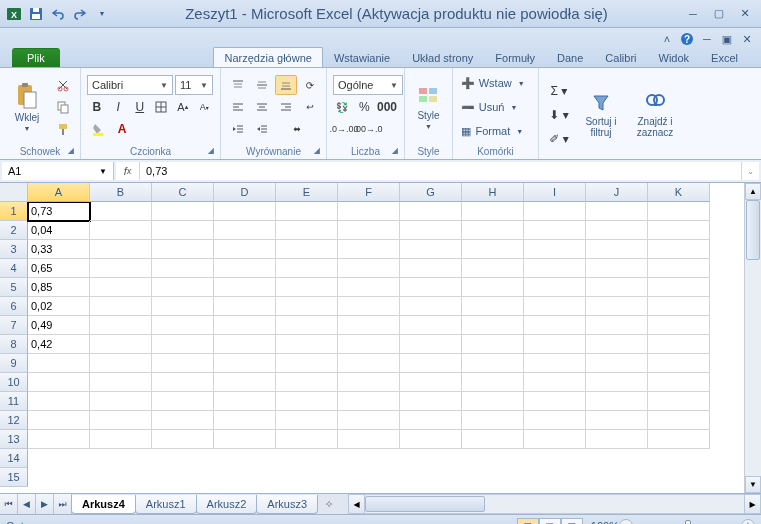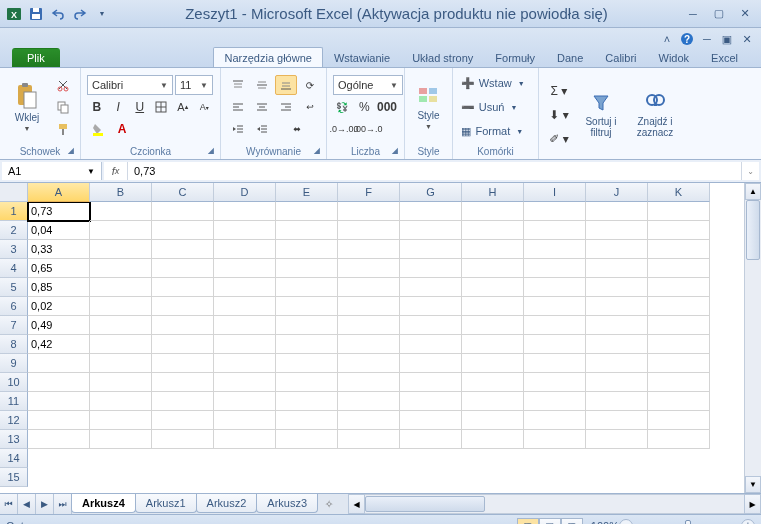--- a/index.html
+++ b/index.html
@@ -31,21 +31,21 @@
 .col { display:flex; flex-direction:column; gap:2px; justify-content:center; }
 .row { display:flex; gap:2px; align-items:center; }
 .smbtn { width:22px; height:20px; display:flex; align-items:center; justify-content:center; border:1px solid transparent; border-radius:2px; font-size:12px; color:#3b3b3b; }
 .smbtn.sel { background:#fce3a3; border-color:#e8b45a; }
 .combo { height:20px; border:1px solid #a6b8d0; background:#fff; display:flex; align-items:center; padding:0 4px; font-size:11px; color:#333; }
 .combo .arr { margin-left:auto; font-size:8px; color:#555; }
 .menuitem { height:20px; display:flex; align-items:center; gap:4px; font-size:11px; color:#3b5a82; padding:0 2px; }
 .menuitem .arr { font-size:7px; margin-left:2px; }
 
 .formulabar { height:23px; border-bottom:1px solid #9fb4d0; display:flex; align-items:stretch; background:#e9eff8; }
-.namebox { width:100px; border-right:1px solid #b7c6da; display:flex; align-items:center; padding:0 6px; background:#fff; margin:2px; font-size:11px; justify-content:flex-start;}
+.namebox { width:112px; border-right:1px solid #b7c6da; display:flex; align-items:center; padding:0 6px; background:#fff; margin:2px; font-size:11px; justify-content:flex-start;}
 .namebox .arr { margin-left:auto; font-size:8px; }
 .fxarea { display:flex; align-items:center; background:#fff; margin:2px 2px 2px 0; flex:1; }
 .fxbtn { width:24px; display:flex; align-items:center; justify-content:center; border-right:1px solid #d0d8e4; font-style:italic; color:#555; height:100%; }
 .fxinput { flex:1; padding:0 6px; font-size:11px; }
 .fbexp { width:18px; display:flex; align-items:center; justify-content:center; color:#888; font-size:8px; border-left:1px solid #d0d8e4; height:100%; }
 
 .gridwrap { position:relative; height:310px; display:flex; }
 .corner { width:28px; height:19px; background:#e9edf4; border-right:1px solid #b7c6da; border-bottom:1px solid #b7c6da; }
 .colheads { display:flex; height:19px; }
 .colhead { width:62px; background:linear-gradient(#f3f6fb,#e0e7f1); border-right:1px solid #c2cddc; border-bottom:1px solid #9fb4d0; display:flex; align-items:center; justify-content:center; font-size:11px; color:#3b5a82; }
@@ -61,21 +61,21 @@
 .gridbody { display:flex; overflow:hidden; flex:1; }
 .gridmain { flex:1; overflow:hidden; display:flex; flex-direction:column; }
 .vscroll { width:17px; background:#e9edf4; border-left:1px solid #c2cddc; display:flex; flex-direction:column; }
 .vscroll .sbtn { height:17px; background:linear-gradient(#f3f6fb,#dfe6f1); border:1px solid #b7c6da; display:flex; align-items:center; justify-content:center; font-size:8px; }
 .vscroll .track { flex:1; background:#e9edf4; position:relative; }
 .vscroll .thumb { position:absolute; top:0; left:1px; right:1px; height:60px; background:linear-gradient(90deg,#eaf0f9,#cfdbeb); border:1px solid #a6b8d0; border-radius:2px; }
 
 .sheetbar { height:21px; background:#e0e7f1; border-top:1px solid #9fb4d0; display:flex; align-items:stretch; }
 .navbtns { display:flex; }
 .navbtn { width:18px; border-right:1px solid #b7c6da; display:flex; align-items:center; justify-content:center; font-size:9px; color:#3b5a82; background:linear-gradient(#f3f6fb,#dfe6f1); }
-.sheets { display:flex; align-items:flex-start; }
+.sheets { display:flex; align-items:center; }
 .sheet { padding:3px 10px; font-size:11px; background:linear-gradient(#f8fafd,#e6ecf5); border:1px solid #9fb4d0; border-top:none; border-radius:0 0 4px 4px; margin-left:-1px; color:#3b5a82; }
 .sheet.active { background:#fff; font-weight:bold; color:#000; }
 .newsheet { width:22px; display:flex; align-items:center; justify-content:center; font-size:11px; color:#777; }
 .hscroll { flex:1; display:flex; margin-left:8px; }
 .hscroll .sbtn { width:17px; background:linear-gradient(#f3f6fb,#dfe6f1); border:1px solid #b7c6da; display:flex; align-items:center; justify-content:center; font-size:8px; }
 .hscroll .track { flex:1; background:#e9edf4; position:relative; border-top:1px solid #c2cddc; border-bottom:1px solid #c2cddc;}
 .hscroll .thumb { position:absolute; left:0; top:1px; bottom:1px; width:120px; background:linear-gradient(#eaf0f9,#cfdbeb); border:1px solid #a6b8d0; border-radius:2px; }
 
 .statusbar { height:22px; background:linear-gradient(#dbe6f4,#c7d8ee); border-top:1px solid #9fb4d0; display:flex; align-items:center; padding:0 6px; font-size:11px; color:#3b5a82; }
 .statusbar .spacer { flex:1; }

